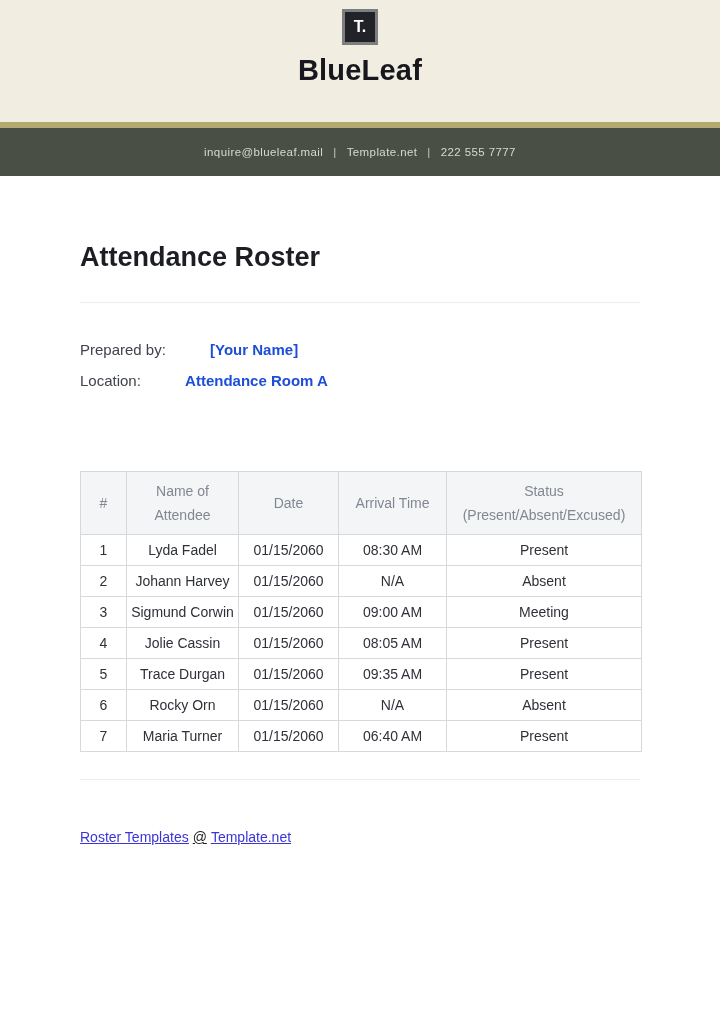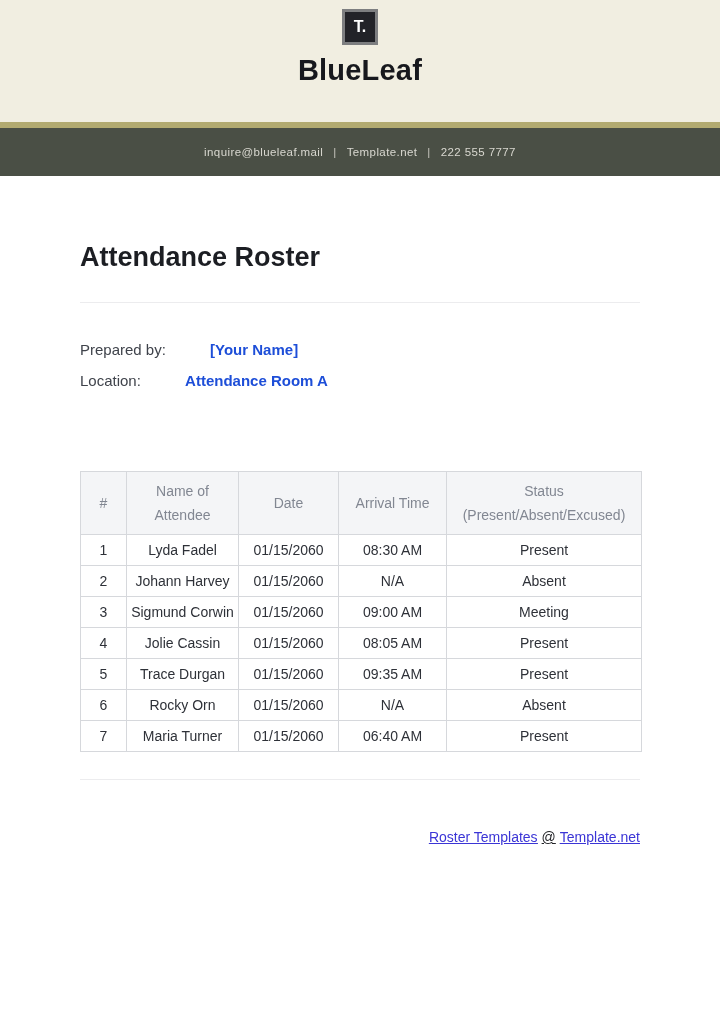--- a/index.html
+++ b/index.html
@@ -97,21 +97,21 @@
   table.roster td {
     background: #ffffff;
     color: #2e3138;
     padding: 6px 4px;
     height: 31px;
   }
 
   
   .footer {
     margin-top: 49px;
-    text-align: right;
+    text-align: left;
     font-size: 14px;
     color: #222327;
     text-decoration: underline;
   }
   .footer a {
     color: #3b35d6;
     text-decoration: underline;
     cursor: pointer;
   }
   .footer .at { margin: 0 4px; }

